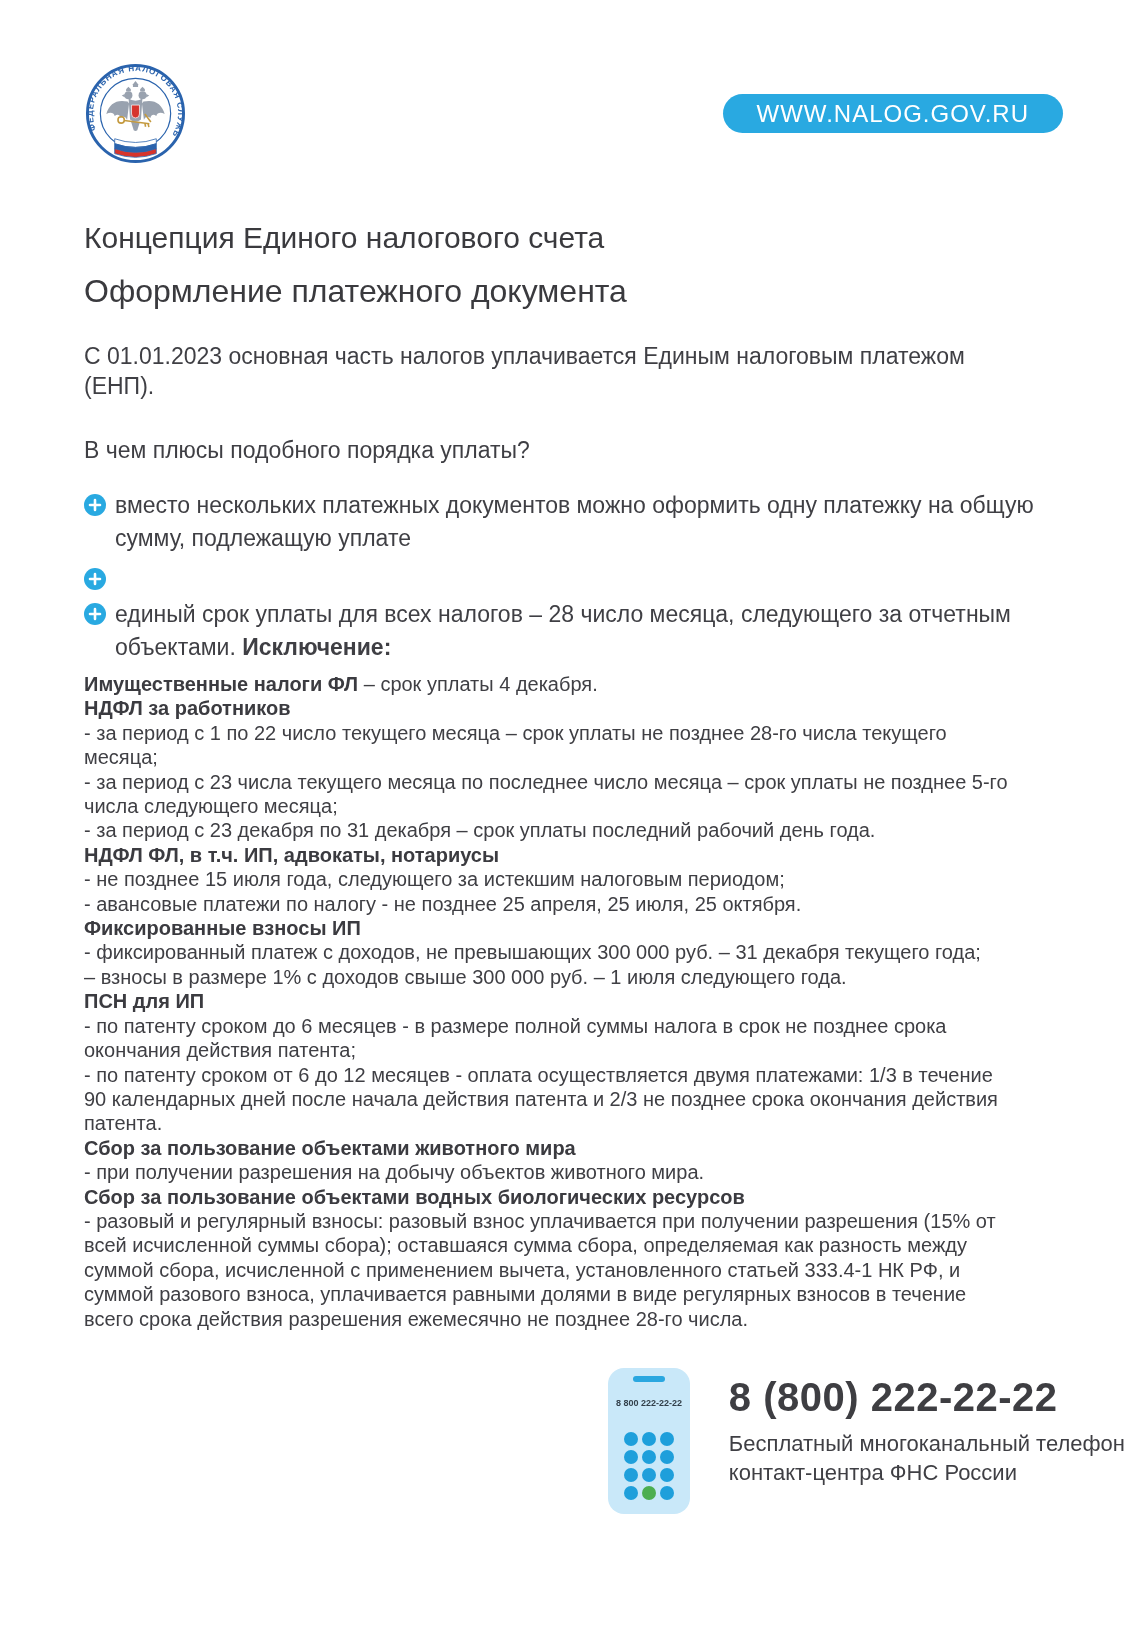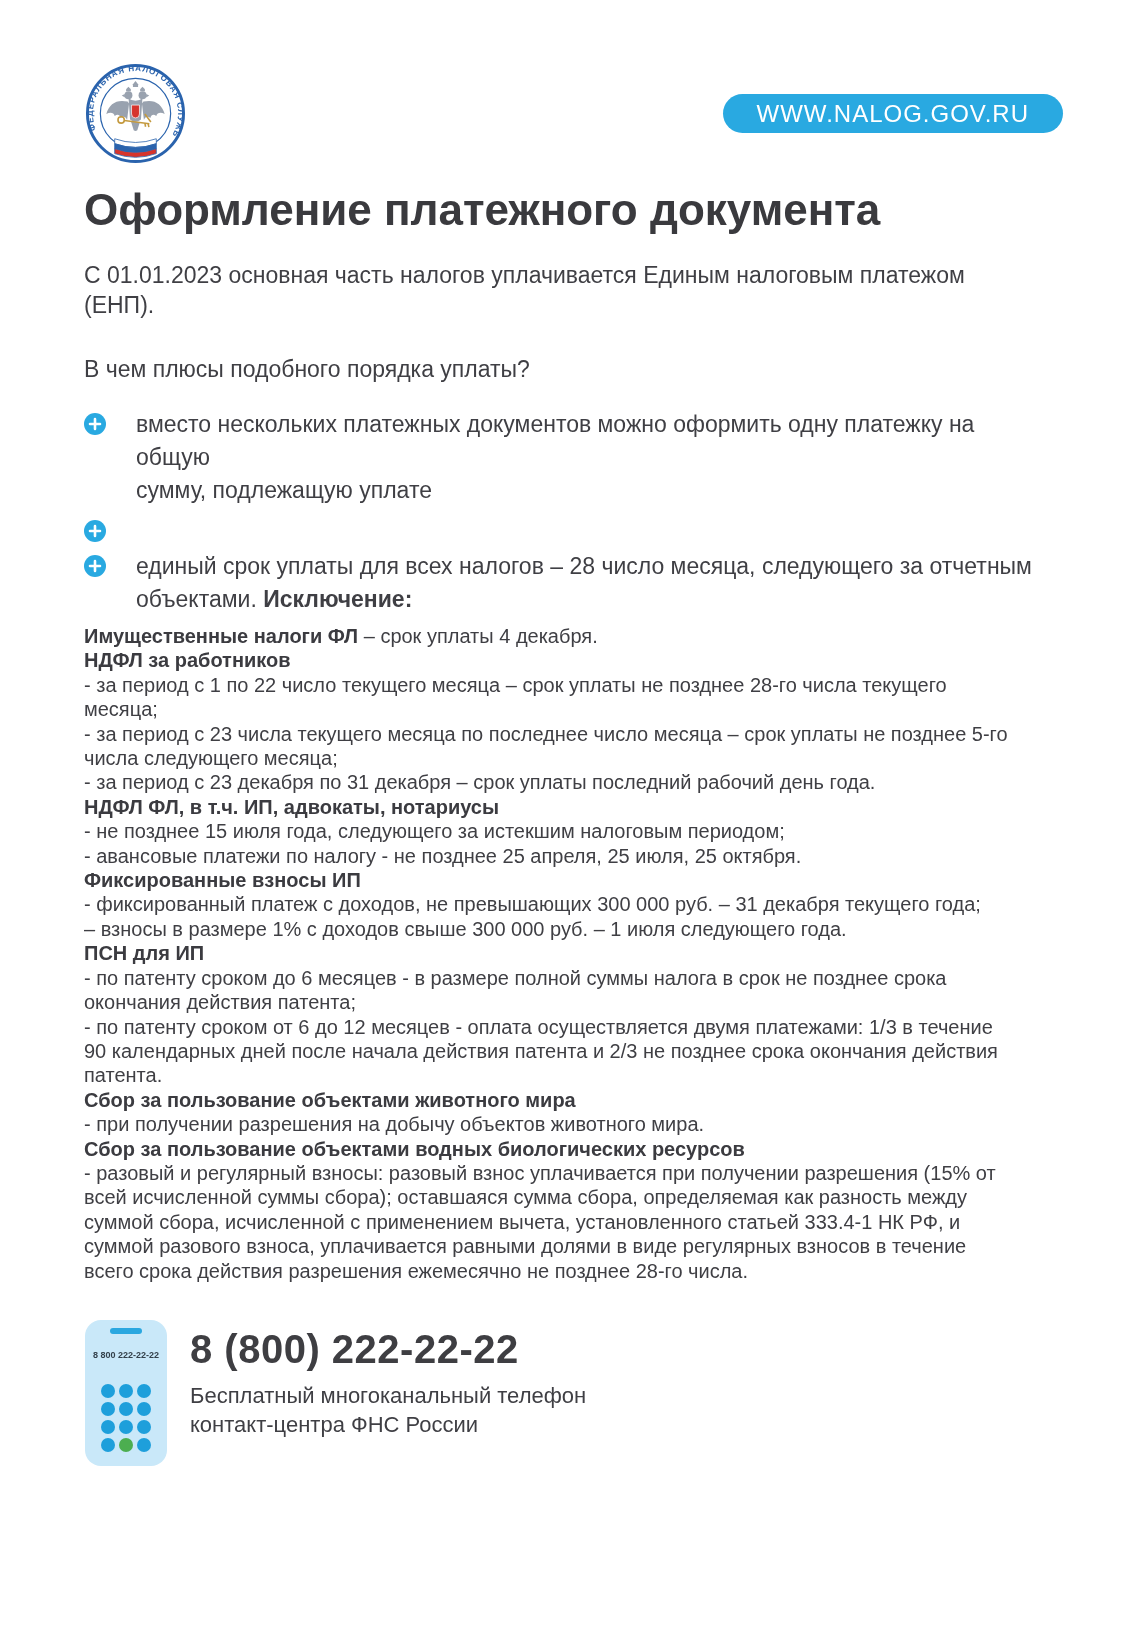--- a/index.html
+++ b/index.html
@@ -16,41 +16,41 @@
   .brand-name { font-weight:bold; font-size:21px; line-height:26px;
                 color:#4a4a4a; letter-spacing:0.3px; }
   .pill { display:flex; align-items:center; justify-content:center;
           min-width:298px; height:39px; padding:0 34px; border-radius:27px;
           background:#29a9e1; color:#ffffff; font-size:24px; letter-spacing:1px;
           text-decoration:none; cursor:pointer; }
 
   
   .subtitle { margin-top:54px; font-size:30px; line-height:38px; font-weight:normal;
               color:#3a3a3e; }
-  .title { margin-top:23px; font-size:44px; line-height:44px; font-weight:bold;
+  .title { margin-top:12px; font-size:32px; line-height:44px; font-weight:normal;
            color:#3a3a3e; }
 
   
   .intro { margin-top:28px; font-size:23px; line-height:30px; max-width:945px; }
   .question { margin-top:34px; font-size:23px; line-height:30px; }
 
   
   .benefits { margin-top:24px; list-style:none; max-width:960px; }
-  .benefits li { display:flex; align-items:flex-start; gap:30px; margin-bottom:8px; }
+  .benefits li { display:flex; align-items:flex-start; gap:9px; margin-bottom:8px; }
   .plus-bullet { flex:0 0 auto; width:22px; height:22px; margin-top:5px; }
   .btext { font-size:23px; line-height:33px; }
   .btext b { font-weight:bold; }
 
   
   .schedule { margin-top:8px; max-width:930px; font-size:20px; line-height:24.4px; }
   .schedule p { margin:0; }
   .schedule b { font-weight:bold; color:#3b3b40; }
 
   
-  .footer { display:flex; align-items:flex-start; gap:22px; margin-top:36px; }
+  .footer { display:flex; align-items:flex-start; gap:38px; margin-top:36px;justify-content:flex-end; }
   .phone-icon { width:84px; height:148px; flex:0 0 auto; }
   .phone-number { margin-top:6px; font-size:40px; line-height:48px; font-weight:bold;
                   color:#3e3e42; letter-spacing:0.5px; }
   .phone-caption { margin-top:8px; font-size:22px; line-height:29px; color:#3f3f44; }
 </style>
 </head>
 <body>
 
 <div class="page">
 
@@ -90,20 +90,21 @@
           <path d="M31,77.5 q21,7.5 42,0 v5 q-21,7.5 -42,0 z" fill="#ffffff" stroke="#2a63ad" stroke-width="0.8"></path>
           <path d="M31,82.5 q21,7.5 42,0 v5 q-21,7.5 -42,0 z" fill="#2a63ad" stroke="#2a63ad" stroke-width="0.8"></path>
           <path d="M31,87.5 q21,7.5 42,0 v5 q-21,7.5 -42,0 z" fill="#d6342c" stroke="#2a63ad" stroke-width="0.8"></path>
         </g>
       </svg>
     </div>
     <a class="pill">WWW.NALOG.GOV.RU</a>
   </header>
 
   <main>
+    <div class="subtitle">Концепция Единого налогового счета</div>
     <h1 class="title">Оформление платежного документа</h1>
 
     <p class="intro">С 01.01.2023 основная часть налогов уплачивается Единым налоговым платежом (ЕНП).</p>
     <p class="question">В чем плюсы подобного порядка уплаты?</p>
 
     <ul class="benefits">
       <li>
         <svg class="plus-bullet" viewBox="0 0 22 22" aria-hidden="true">
           <circle cx="11" cy="11" r="11" fill="#29a9e1"></circle>
           <path d="M11,6 V16 M6,11 H16" stroke="#ffffff" stroke-width="2.6" stroke-linecap="round"></path>

